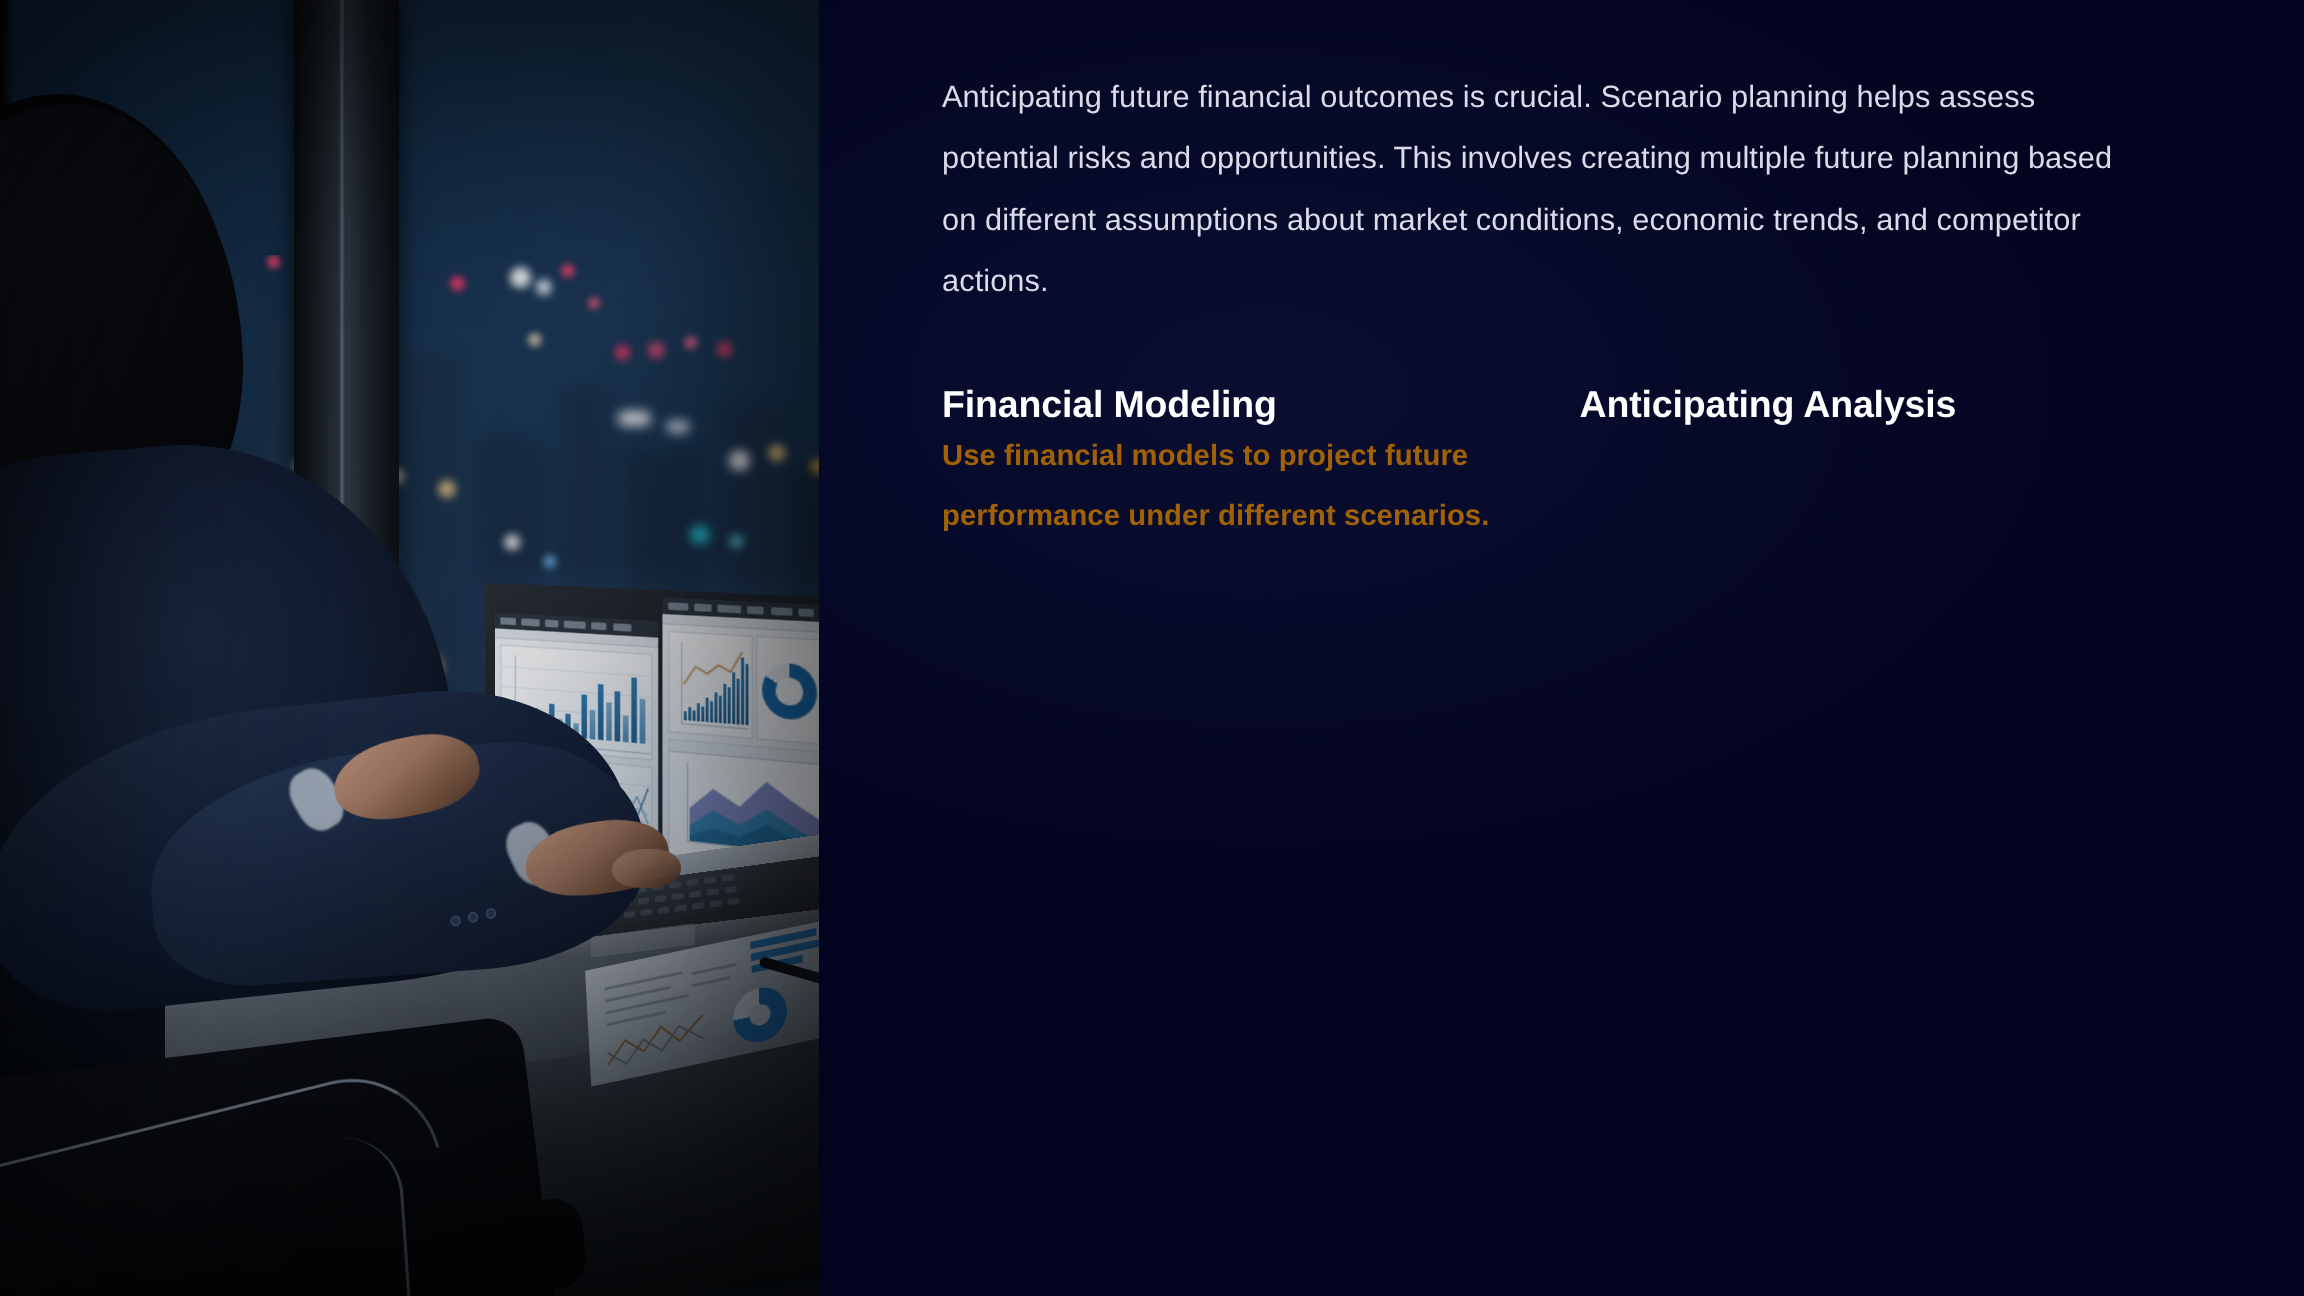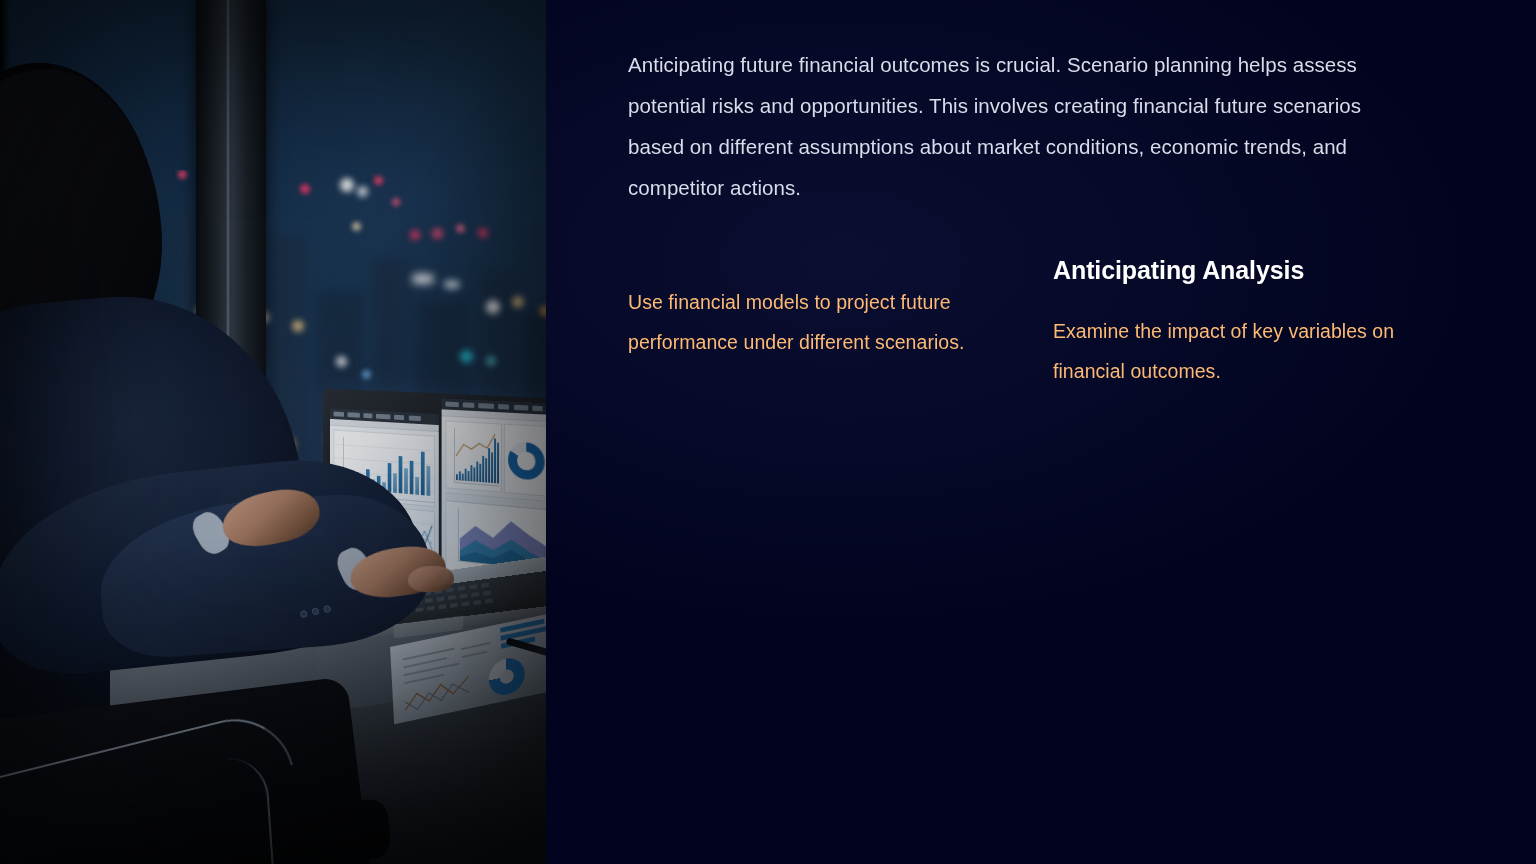--- a/index.html
+++ b/index.html
@@ -259,22 +259,21 @@
     font-size:20.5px; line-height:2.0; font-weight:400;
     color:#d9dce9; max-width:782px; letter-spacing:.05px;
   }
   .cols{ margin-top:48px; display:flex; }
   .col{ width:425px; }
   .col + .col{ margin-left:0; }
   .col-head{
     font-size:25px; font-weight:700; color:#ffffff; letter-spacing:-0.1px;
   }
   .col-body{
-    margin-top:27px;
-    font-size:19.5px; line-height:2.05; font-weight:400; color:#fdba74;
+    font-size:19.5px; line-height:2.05; font-weight:700; color:#a16207;
     max-width:372px; letter-spacing:.05px;
   }
 </style>
 </head>
 <body>
 
 <div class="slide">
 
   <div class="photo">
 
@@ -576,27 +575,27 @@
     </div>
 
     <div class="ph-layer photo-cool"></div>
     <div class="ph-layer photo-grade"></div>
     <div class="ph-layer photo-vig"></div>
   </div>
 
   <div class="content">
     <div class="inner">
 
-      <p class="lede">Anticipating future financial outcomes is crucial. Scenario planning helps assess potential risks and opportunities. This involves creating financial future scenarios based on different assumptions about market conditions, economic trends, and competitor actions.</p>
+      <p class="lede">Anticipating future financial outcomes is crucial. Scenario planning helps assess potential risks and opportunities. This involves creating multiple future planning based on different assumptions about market conditions, economic trends, and competitor actions.</p>
 
       <div class="cols">
         <div class="col">
+          <div class="col-head">Financial Modeling</div>
           <div class="col-body">Use financial models to project future performance under different scenarios.</div>
         </div>
         <div class="col">
           <div class="col-head">Anticipating Analysis</div>
-          <div class="col-body">Examine the impact of key variables on financial outcomes.</div>
         </div>
       </div>
     </div>
   </div>
 
 </div>
 
 </body></html>

